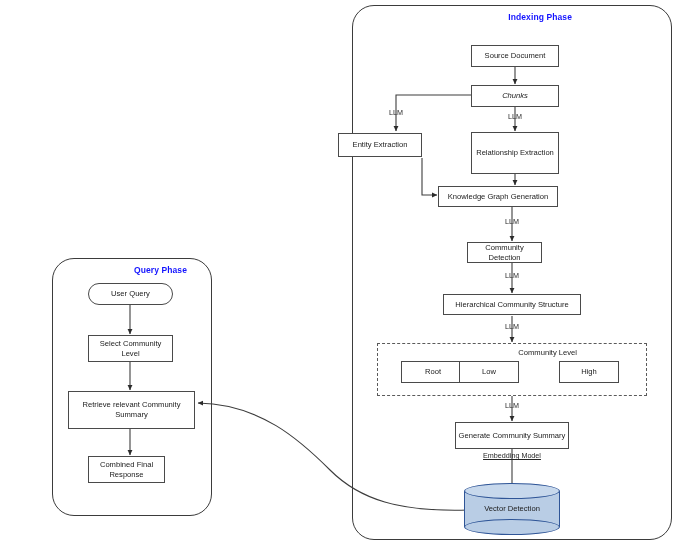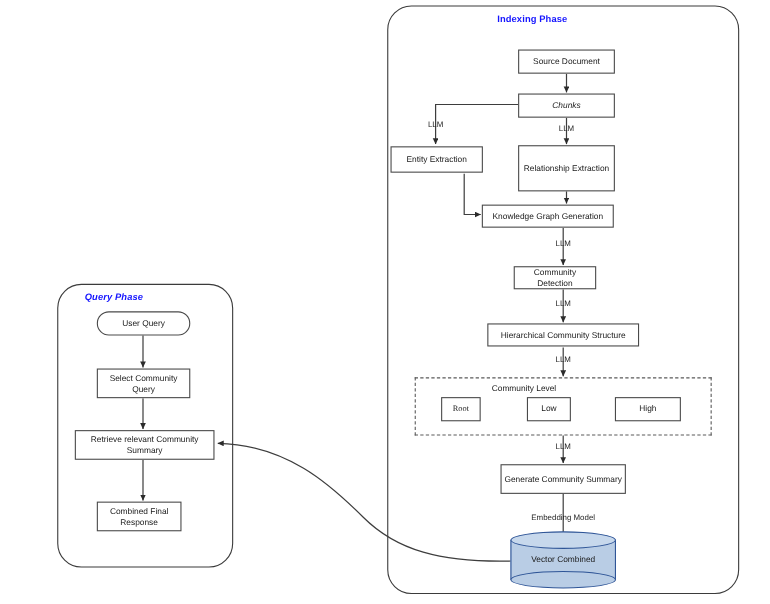--- a/index.html
+++ b/index.html
@@ -34,21 +34,21 @@
   #query-container {
     left: 52px; top: 258px;
     width: 160px; height: 258px;
   }
   .phase-title {
     position: absolute;
     color: #1414ff;
     font-weight: bold;
     font-size: 8.5px;
     letter-spacing: 0.1px;
-    text-align: left;
+    text-align: right;
     white-space: nowrap;
   }
   .node {
     position: absolute;
     box-sizing: border-box;
     border: 1.2px solid #4a4a4a;
     background: #ffffff;
     color: #1a1a1a;
     font-size: 7.6px;
     line-height: 9.6px;
@@ -61,21 +61,21 @@
   .dashed-group {
     position: absolute;
     box-sizing: border-box;
     border: 1.3px dashed #5a5a5a;
     background: transparent;
   }
   .group-caption {
     position: absolute;
     font-size: 7.6px;
     color: #1a1a1a;
-    text-align: left;
+    text-align: right;
     white-space: nowrap;
   }
   .edge-label {
     position: absolute;
     font-size: 7.2px;
     color: #262626;
     white-space: nowrap;
     text-align: center;
     background: transparent;
   }
@@ -171,58 +171,58 @@
 <div class="phase-title" style="left:452px; top:12px; width:120px;">Indexing Phase</div>
 
 <div class="node" style="left:471px; top:45px; width:88px; height:22px;">Source Document</div>
 
 <div class="node" style="left:471px; top:85px; width:88px; height:22px;font-style:italic;">Chunks</div>
 
 <div class="edge-label" style="left:378px; top:108px; width:36px;">LLM</div>
 
 <div class="edge-label" style="left:497px; top:112px; width:36px;">LLM</div>
 
-<div class="node" style="left:355px; top:133px; width:84px; height:24px;">Entity Extraction</div>
+<div class="node" style="left:338px; top:133px; width:84px; height:24px;">Entity Extraction</div>
 
 <div class="node" style="left:471px; top:132px; width:88px; height:42px;">Relationship Extraction</div>
 
 <div class="node" style="left:438px; top:186px; width:120px; height:21px;">Knowledge Graph Generation</div>
 
 <div class="edge-label" style="left:494px; top:217px; width:36px;">LLM</div>
 
 <div class="node" style="left:467px; top:242px; width:75px; height:21px;">Community Detection</div>
 
 <div class="edge-label" style="left:494px; top:271px; width:36px;">LLM</div>
 
 <div class="node" style="left:443px; top:294px; width:138px; height:21px;">Hierarchical Community Structure</div>
 
 <div class="edge-label" style="left:494px; top:322px; width:36px;">LLM</div>
 
 <div class="dashed-group" style="left:377px; top:343px; width:270px; height:53px;"></div>
 <div class="group-caption" style="left:447px; top:348px; width:130px;">Community Level</div>
 
-<div class="node" style="left:401px; top:361px; width:36px; height:22px;font-family:Liberation Serif, serif;">Root</div>
-<div class="node" style="left:479px; top:361px; width:40px; height:22px;">Low</div>
+<div class="node" style="left:401px; top:361px; width:64px; height:22px;">Root</div>
+<div class="node" style="left:459px; top:361px; width:60px; height:22px;">Low</div>
 <div class="node" style="left:559px; top:361px; width:60px; height:22px;">High</div>
 
 <div class="edge-label" style="left:494px; top:401px; width:36px;">LLM</div>
 
 <div class="node" style="left:455px; top:422px; width:114px; height:27px;">Generate Community Summary</div>
 
-<div class="edge-label" style="left:462px; top:466px; width:100px;">Embedding Model</div>
+<div class="edge-label" style="left:462px; top:451px; width:100px;text-decoration:underline;">Embedding Model</div>
 
 <div class="cylinder" style="left:464px; top:483px; width:96px; height:52px;">
   <div class="cyl-body"></div>
   <div class="cyl-bottom"></div>
   <div class="cyl-top"></div>
-  <div class="cyl-label">Vector Combined</div>
+  <div class="cyl-label">Vector Detection</div>
 </div>
 
 <div class="phase-container" id="query-container"></div>
-<div class="phase-title" style="left:77px; top:265px; width:110px;font-style:italic;">Query Phase</div>
+<div class="phase-title" style="left:77px; top:265px; width:110px;">Query Phase</div>
 
 <div class="node" style="left:88px; top:283px; width:85px; height:22px;border-radius:11px;">User Query</div>
 
-<div class="node" style="left:88px; top:335px; width:85px; height:27px;">Select Community Query</div>
-
-<div class="node" style="left:68px; top:391px; width:127px; height:27px;">Retrieve  relevant Community Summary</div>
+<div class="node" style="left:88px; top:335px; width:85px; height:27px;">Select Community Level</div>
+
+<div class="node" style="left:68px; top:391px; width:127px; height:38px;">Retrieve  relevant Community Summary</div>
 
 <div class="node" style="left:88px; top:456px; width:77px; height:27px;">Combined Final Response</div>
 
 </body></html>

